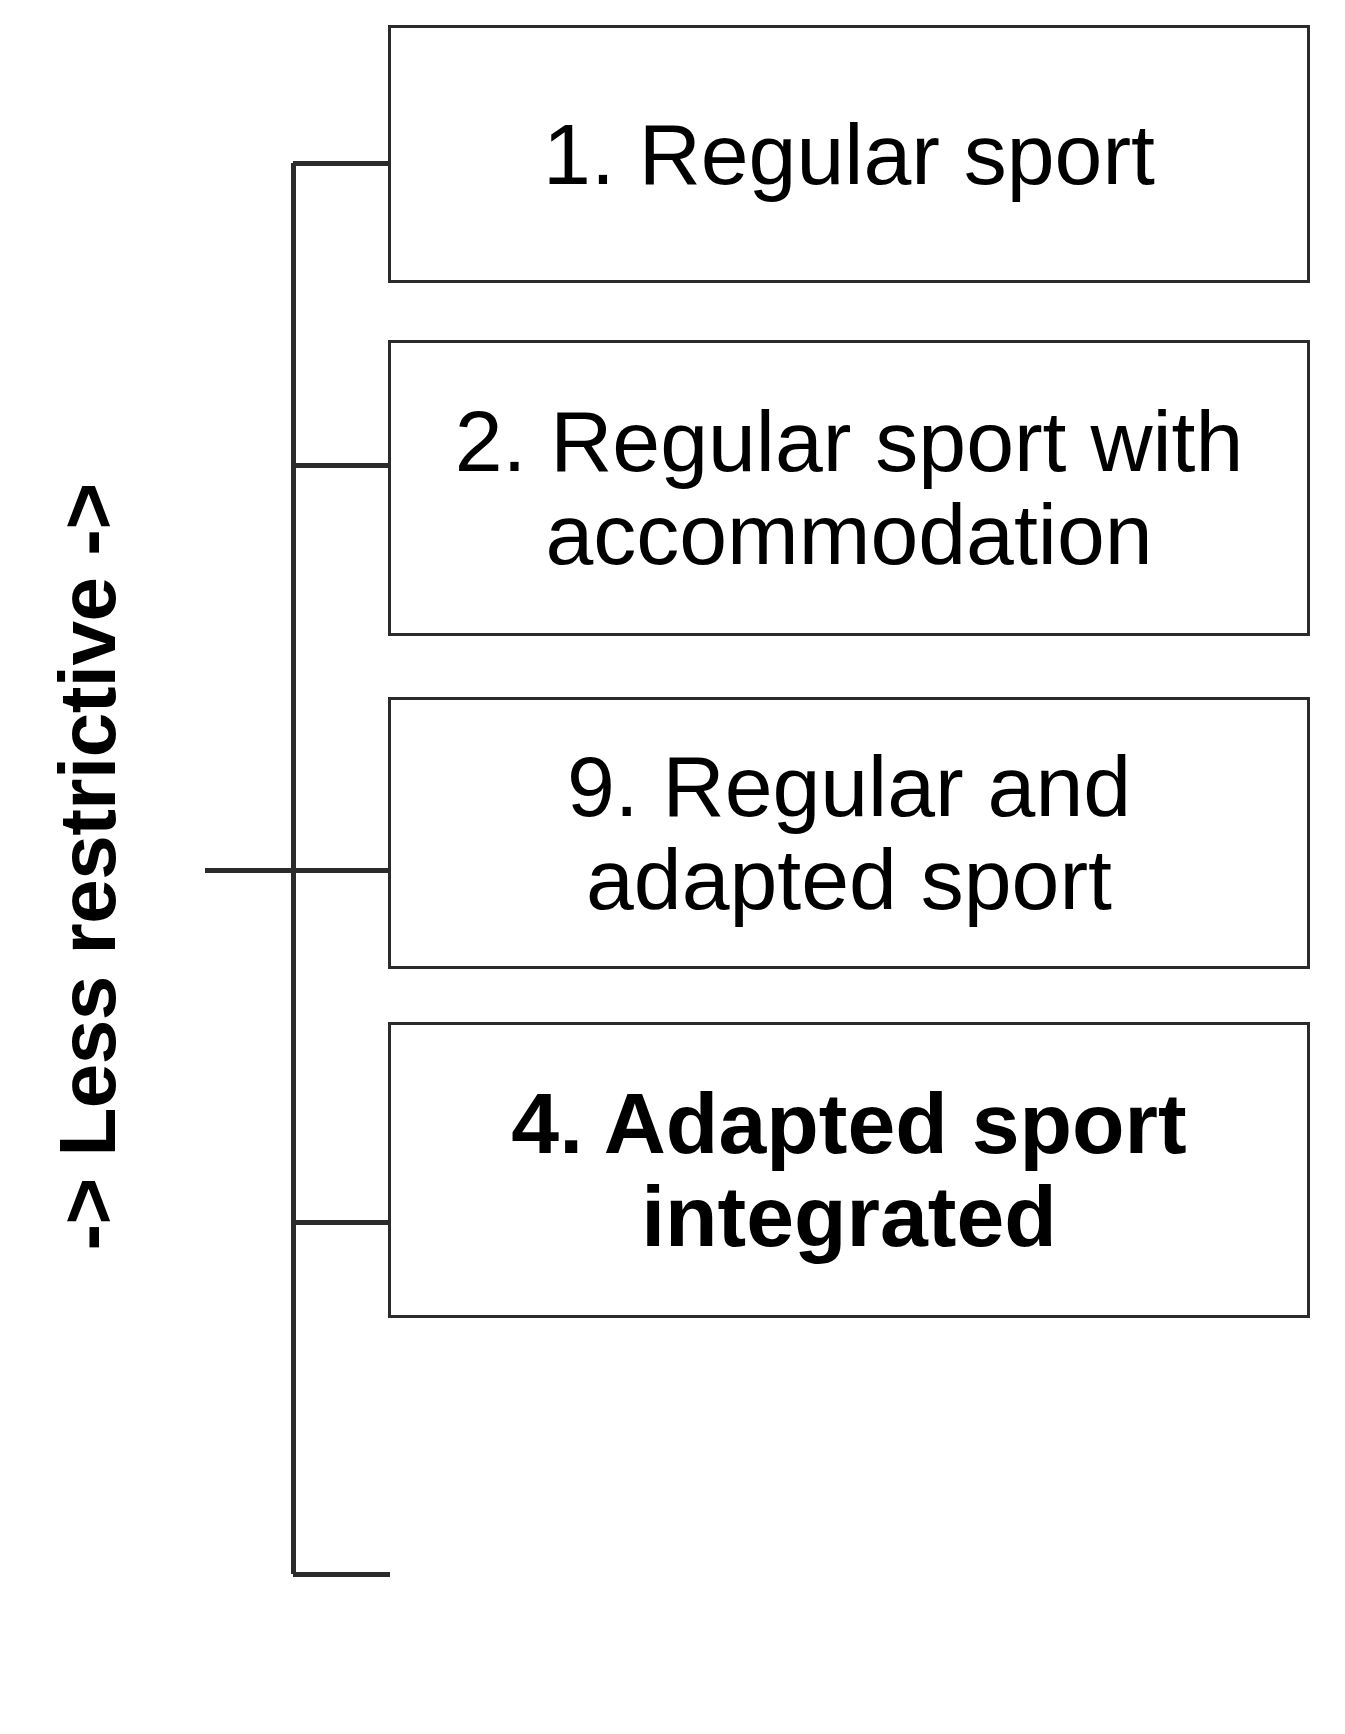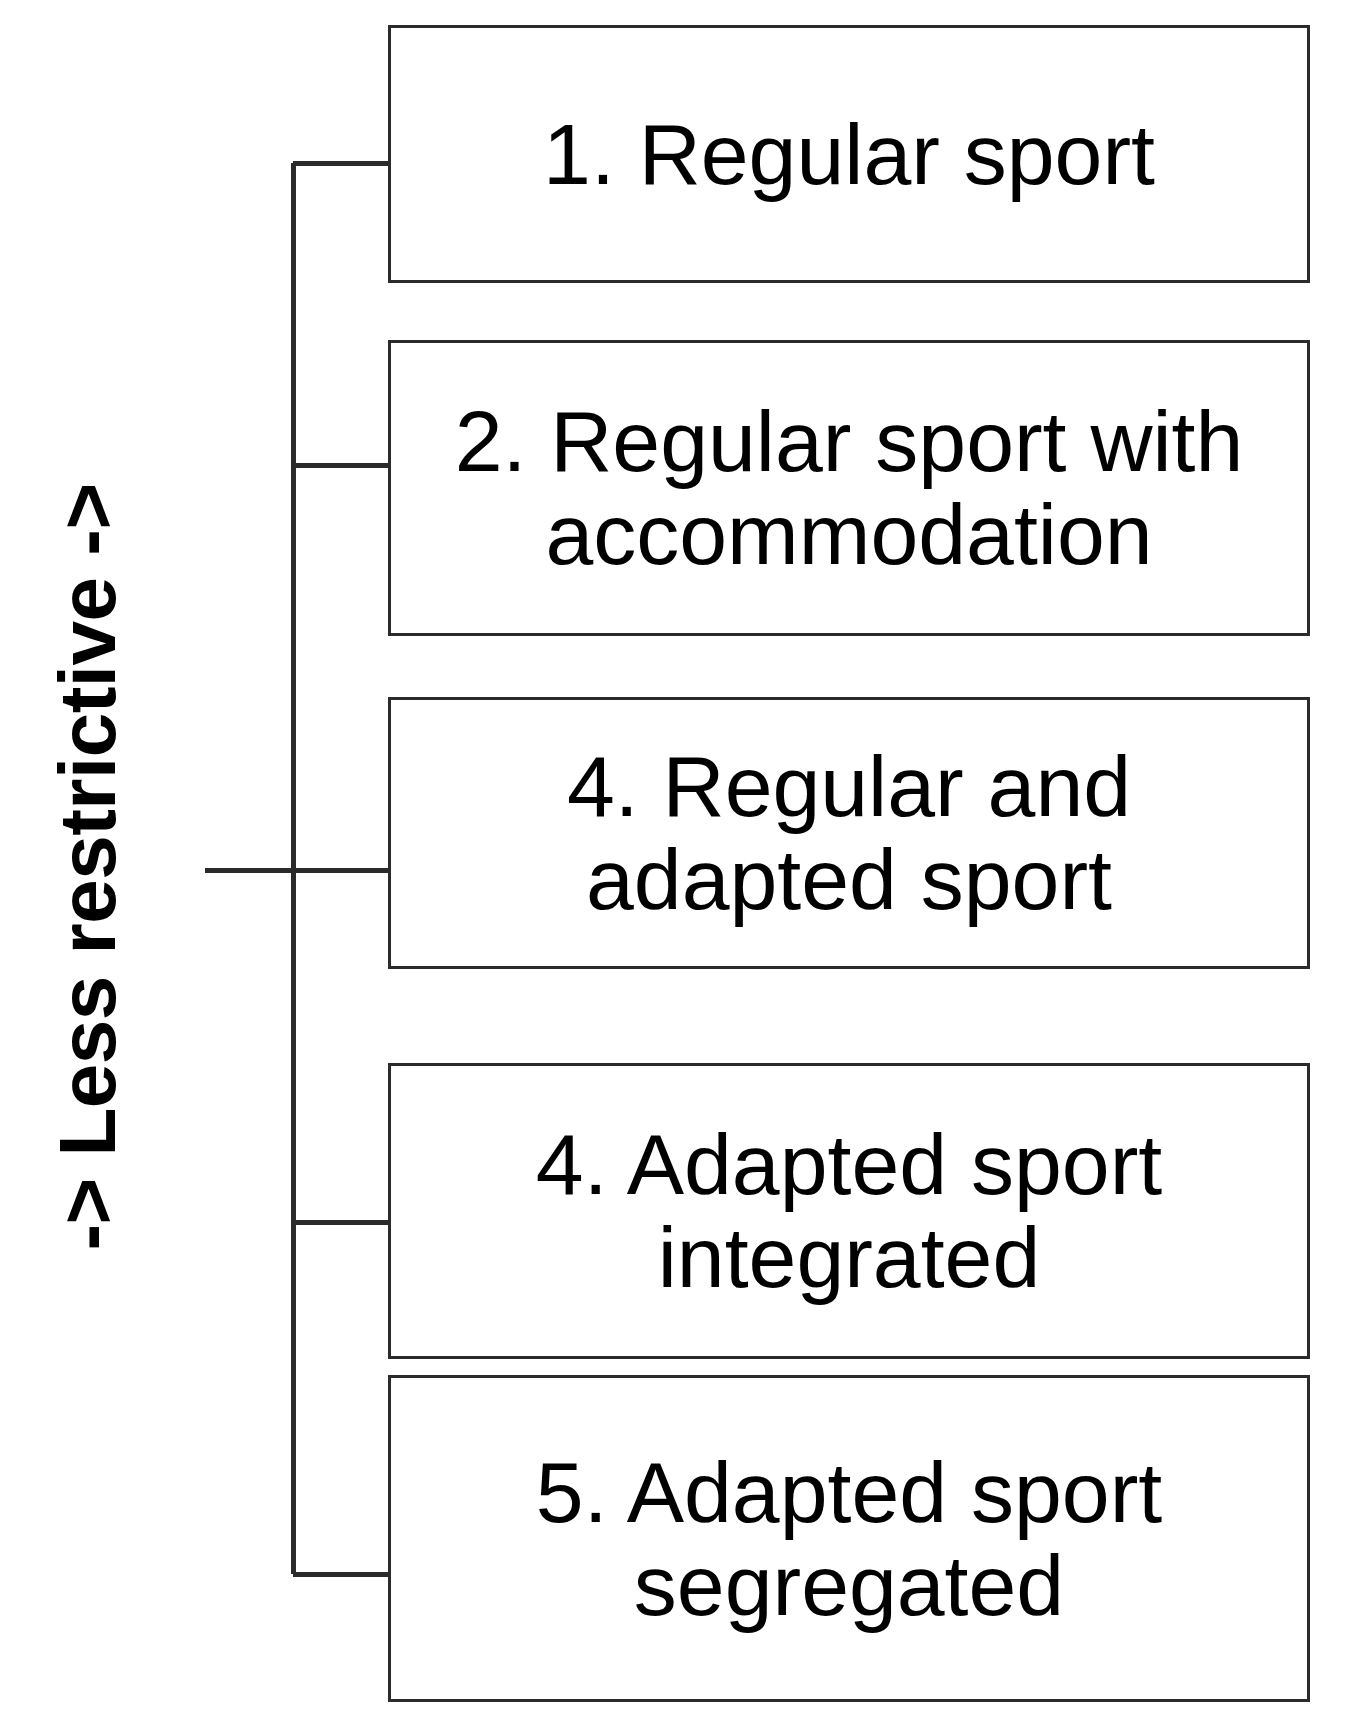--- a/index.html
+++ b/index.html
@@ -68,21 +68,21 @@
     padding: 4px 10px;
   }
   .node-box .node-text {
     display: block;
     width: 100%;
   }
 
   #box-1 { top: 25px;   height: 258px; }
   #box-2 { top: 340px;  height: 296px; }
   #box-3 { top: 697px;  height: 272px; }
-  #box-4 { top: 1063px; height: 296px; }
+  #box-4 { top: 1022px; height: 296px; font-weight: bold; }
   #box-5 { top: 1375px; height: 327px; }
 </style>
 </head>
 <body>
 
 <div id="page">
 
   <div id="axis-label-wrap">
     <div id="axis-label">-&gt; Less restrictive -&gt;</div>
   </div>
@@ -104,24 +104,21 @@
 
   <div class="node-box" id="box-1">
     <span class="node-text">1. Regular sport</span>
   </div>
 
   <div class="node-box" id="box-2">
     <span class="node-text">2. Regular sport with accommodation</span>
   </div>
 
   <div class="node-box" id="box-3">
-    <span class="node-text">4. Regular and adapted sport</span>
+    <span class="node-text">9. Regular and adapted sport</span>
   </div>
 
   <div class="node-box" id="box-4">
     <span class="node-text">4. Adapted sport integrated</span>
   </div>
 
-  <div class="node-box" id="box-5">
-    <span class="node-text">5. Adapted sport segregated</span>
-  </div>
 
 </div>
 
 </body></html>

